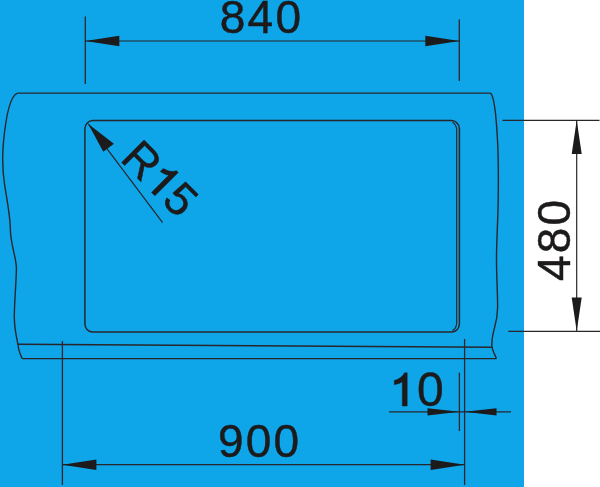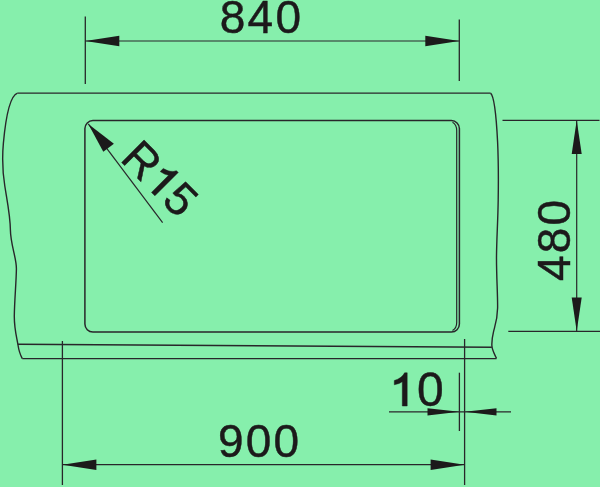--- a/index.html
+++ b/index.html
@@ -1,16 +1,16 @@
 <!DOCTYPE html>
 <html><head>
 <meta charset="utf-8">
 <style>
 html,body{margin:0;padding:0;background:#fff;}
-#wrap{width:600px;height:487px;position:relative;background:#86efac;opacity:0.999;}
+#wrap{width:524px;height:487px;position:relative;background:#0ea5e9;opacity:0.999;}
 svg{display:block;transform:translateZ(0);}
 text{font-family:"Liberation Sans",sans-serif;fill:#1c1a1b;letter-spacing:2.2px;stroke:#1c1a1b;stroke-width:0.45;}
 </style>
 </head>
 <body>
 <div id="wrap">
 <svg width="600" height="487" viewBox="0 0 600 487">
 
 <path d="M 17.5,93.1 H 490.5" fill="none" stroke="#28262a" stroke-width="1.4"></path>
 

